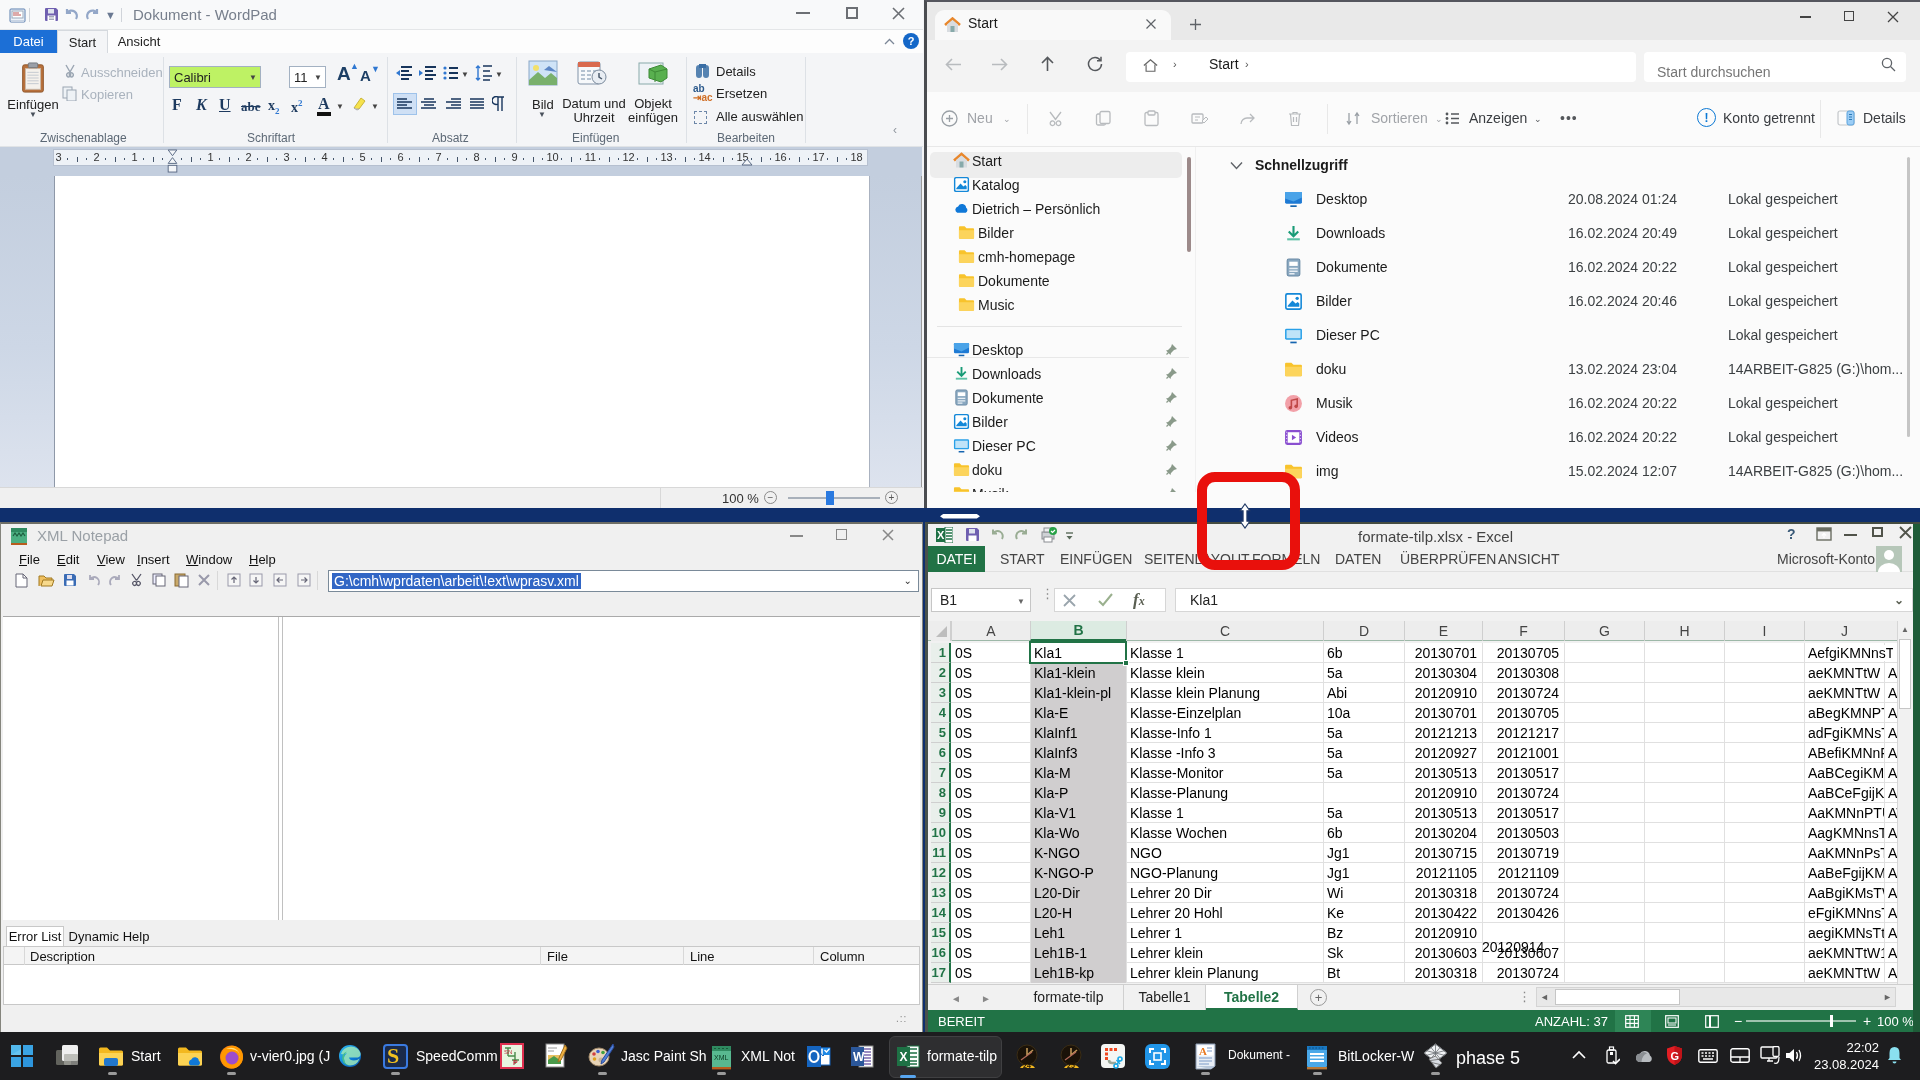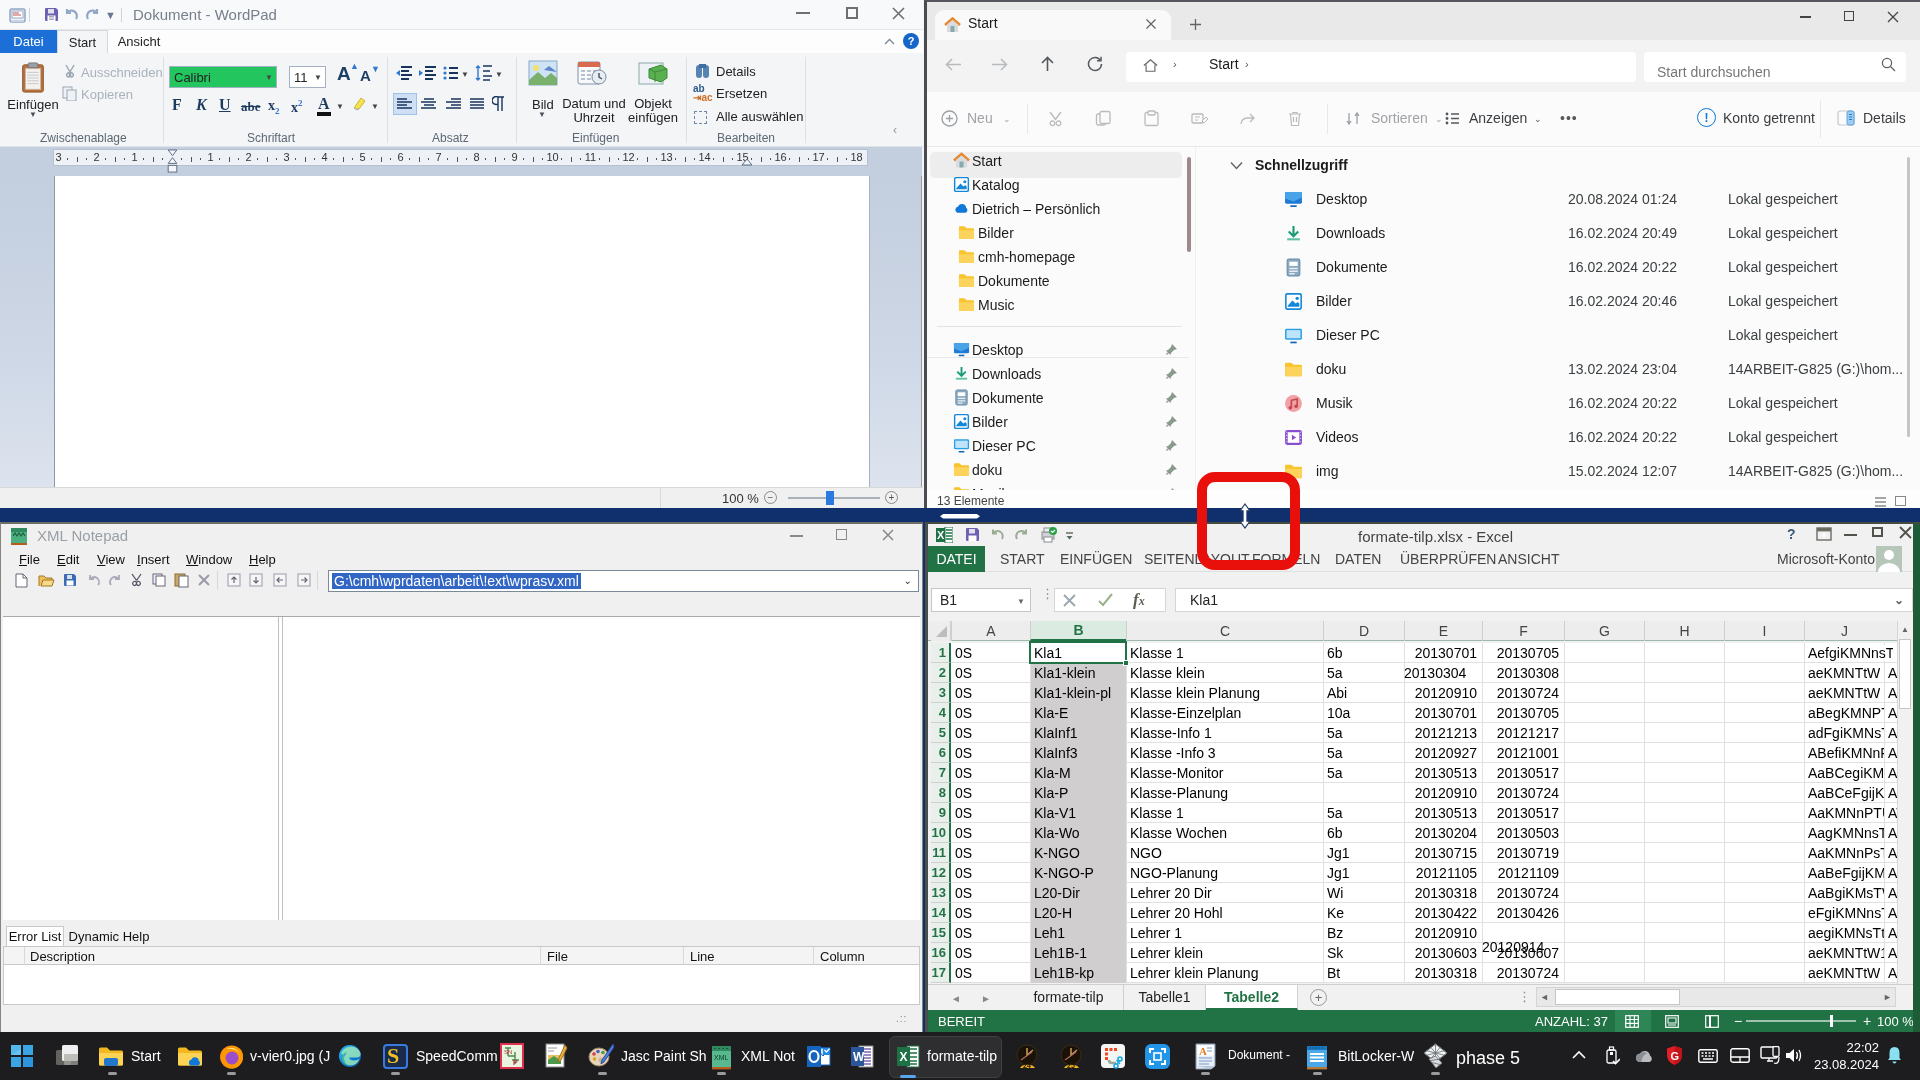--- a/index.html
+++ b/index.html
@@ -100,21 +100,21 @@
         <path d="M3 1 L7 8 M11 1 L7 8 M5 9a2 2 0 1 1-1 3a2 2 0 0 1 1-3M9 9a2 2 0 1 0 1 3a2 2 0 0 0-1-3" stroke="#9aa5b2" stroke-width="1.4" fill="none"></path>
       </svg>
     <div class="abs" style="left:81px;top:12px;font-size:13px;color:#a9b2bd">Ausschneiden</div>
     <svg class="abs" style="left:62px;top:33px" width="15" height="15" viewBox="0 0 15 15">
         <rect x="1" y="1" width="9" height="11" fill="#eef2f6" stroke="#9aa5b2"></rect>
         <rect x="5" y="4" width="9" height="11" fill="#eef2f6" stroke="#9aa5b2"></rect>
       </svg>
     <div class="abs" style="left:81px;top:34px;font-size:13px;color:#a9b2bd">Kopieren</div>
     <div class="abs" style="left:40px;top:78px;font-size:12px;color:#5c6875">Zwischenablage</div>
 
-    <div class="abs" style="left:169px;top:13px;width:108px;height:22px;background:#22c55e;border:1px solid #a3b1c2"><span style="font-size:13px;color:#222;margin-left:4px;line-height:21px">Calibri</span><span style="position:absolute;right:3px;top:6px;font-size:8px;color:#444">▼</span></div>
+    <div class="abs" style="left:169px;top:13px;width:92px;height:22px;background:#bef264;border:1px solid #a3b1c2"><span style="font-size:13px;color:#222;margin-left:4px;line-height:21px">Calibri</span><span style="position:absolute;right:3px;top:6px;font-size:8px;color:#444">▼</span></div>
     <div class="abs" style="left:289px;top:13px;width:37px;height:22px;background:#fff;border:1px solid #a3b1c2"><span style="font-size:13px;color:#222;margin-left:4px;line-height:21px">11</span><span style="position:absolute;right:3px;top:6px;font-size:8px;color:#444">▼</span></div>
     <div class="abs" style="left:337px;top:10px;font-size:19px;color:#1d3f66;font-weight:bold">A<span style="position:absolute;left:13px;top:-2px;font-size:9px;color:#2f77d1">▲</span></div>
     <div class="abs" style="left:360px;top:14px;font-size:15px;color:#1d3f66;font-weight:bold">A<span style="position:absolute;left:11px;top:-3px;font-size:9px;color:#2f77d1">▼</span></div>
     <div class="abs" style="left:172px;top:43px;font-size:16px;color:#1d3a5f;font-weight:bold;font-family:'Liberation Serif',serif">F</div>
     <div class="abs" style="left:196px;top:43px;font-size:16px;color:#1d3a5f;font-style:italic;font-family:'Liberation Serif',serif;font-weight:bold">K</div>
     <div class="abs" style="left:219px;top:43px;font-size:16px;color:#1d3a5f;text-decoration:underline;font-family:'Liberation Serif',serif;font-weight:bold">U</div>
     <div class="abs" style="left:241px;top:46px;font-size:13px;color:#1d3a5f;text-decoration:line-through;font-weight:bold;font-family:'Liberation Serif',serif">abe</div>
     <div class="abs" style="left:268px;top:45px;font-size:14px;color:#1d3a5f;font-weight:bold;font-family:'Liberation Serif',serif">x<sub style="font-size:9px;color:#2f77d1">2</sub></div>
     <div class="abs" style="left:291px;top:45px;font-size:14px;color:#1d3a5f;font-weight:bold;font-family:'Liberation Serif',serif">x<sup style="font-size:9px;color:#2f77d1">2</sup></div>
     <div class="abs" style="left:318px;top:42px;font-size:16px;color:#1d3a5f;font-weight:bold;font-family:'Liberation Serif',serif">A</div>
@@ -601,27 +601,20 @@
           <path d="M1 5 H17 V13 Q17 14 16 14 H2 Q1 14 1 13 Z" fill="#fcd45c"></path>
         </svg></div>
       <div class="abs" style="left:389px;top:316px;font-size:14px;color:#1b1b1b">img</div>
       <div class="abs" style="left:641px;top:316px;font-size:14px;color:#3c4043">15.02.2024 12:07</div>
       <div class="abs" style="left:801px;top:316px;font-size:14px;color:#3c4043">14ARBEIT-G825 (G:)\hom...</div>
 
     <div class="abs" style="left:978px;top:2px;width:7px;height:360px;">
         <div style="position:absolute;left:2px;top:8px;width:3px;height:280px;background:#c5c5c5;border-radius:2px"></div>
       </div>
   </div>
-  <div id="ex-status" class="abs">
-    <div class="abs" style="left:10px;top:4px;font-size:12px;color:#444">13 Elemente</div>
-    <svg class="abs" style="left:947px;top:6px" width="13" height="12" viewBox="0 0 13 12">
-        <path d="M1 2h11M1 6h11M1 10h11" stroke="#888" stroke-width="1.4"></path>
-      </svg>
-    <div class="abs" style="left:968px;top:6px;width:11px;height:10px;border:1.4px solid #888"></div>
-  </div>
 </div>
 
 <div id="xmlnp" class="abs">
 
   <svg class="abs" style="left:10px;top:4px" width="16" height="17" viewBox="0 0 16 17">
       <rect x="0" y="0" width="16" height="15" fill="#4caf82"></rect>
       <rect x="0" y="0" width="16" height="4" fill="#2f8a60"></rect>
       <path d="M2 8l2-3 2 3 2-3 2 3 2-3 2 3" stroke="#1d5c3e" stroke-width="1.2" fill="none"></path>
       <rect x="0" y="15" width="16" height="2" fill="#b85c1e"></rect>
     </svg>
@@ -871,21 +864,21 @@
     <div class="abs" style="left:106px;top:121px;font-size:14px;color:#000">Kla1</div>
     <div class="abs" style="left:202px;top:121px;font-size:14px;color:#000;width:192px;overflow:hidden;white-space:nowrap">Klasse 1</div>
     <div class="abs" style="left:399px;top:121px;font-size:14px;color:#000">6b</div>
     <div class="abs" style="left:476px;top:121px;width:73px;text-align:right;font-size:14px;color:#000">20130701</div>
     <div class="abs" style="left:554px;top:121px;width:77px;text-align:right;font-size:14px;color:#000">20130705</div>
     <div class="abs" style="left:880px;top:121px;font-size:14px;color:#000;width:85px;overflow:hidden;white-space:nowrap;background:#fff">AefgiKMNnsTV</div>
     <div class="abs" style="left:27px;top:141px;font-size:14px;color:#000">0S</div>
     <div class="abs" style="left:106px;top:141px;font-size:14px;color:#000">Kla1-klein</div>
     <div class="abs" style="left:202px;top:141px;font-size:14px;color:#000;width:192px;overflow:hidden;white-space:nowrap">Klasse klein</div>
     <div class="abs" style="left:399px;top:141px;font-size:14px;color:#000">5a</div>
-    <div class="abs" style="left:476px;top:141px;width:73px;text-align:left;font-size:14px;color:#000">20130304</div>
+    <div class="abs" style="left:476px;top:141px;width:73px;text-align:right;font-size:14px;color:#000">20130304</div>
     <div class="abs" style="left:554px;top:141px;width:77px;text-align:right;font-size:14px;color:#000">20130308</div>
     <div class="abs" style="left:880px;top:141px;font-size:14px;color:#000;width:76px;overflow:hidden;white-space:nowrap;">aeKMNTtW</div>
     <div class="abs" style="left:960px;top:141px;font-size:14px;color:#000;width:9px;overflow:hidden;white-space:nowrap">Al</div>
     <div class="abs" style="left:27px;top:161px;font-size:14px;color:#000">0S</div>
     <div class="abs" style="left:106px;top:161px;font-size:14px;color:#000">Kla1-klein-pl</div>
     <div class="abs" style="left:202px;top:161px;font-size:14px;color:#000;width:192px;overflow:hidden;white-space:nowrap">Klasse klein Planung</div>
     <div class="abs" style="left:399px;top:161px;font-size:14px;color:#000">Abi</div>
     <div class="abs" style="left:476px;top:161px;width:73px;text-align:right;font-size:14px;color:#000">20120910</div>
     <div class="abs" style="left:554px;top:161px;width:77px;text-align:right;font-size:14px;color:#000">20130724</div>
     <div class="abs" style="left:880px;top:161px;font-size:14px;color:#000;width:76px;overflow:hidden;white-space:nowrap;">aeKMNTtW</div>

